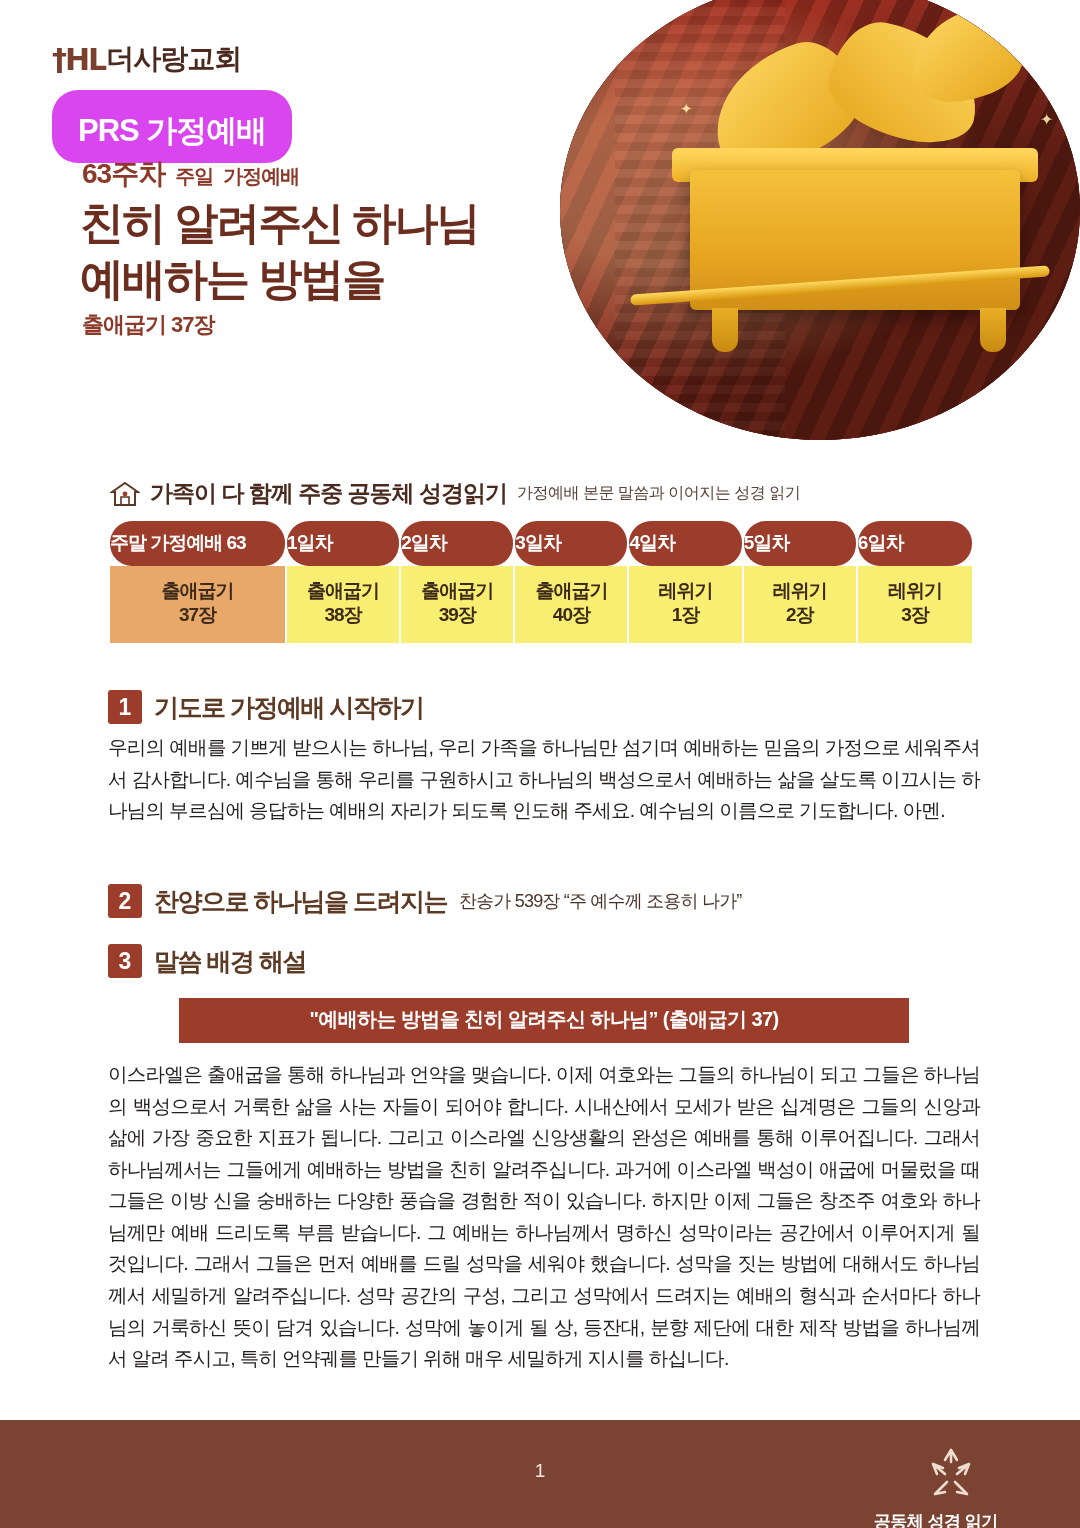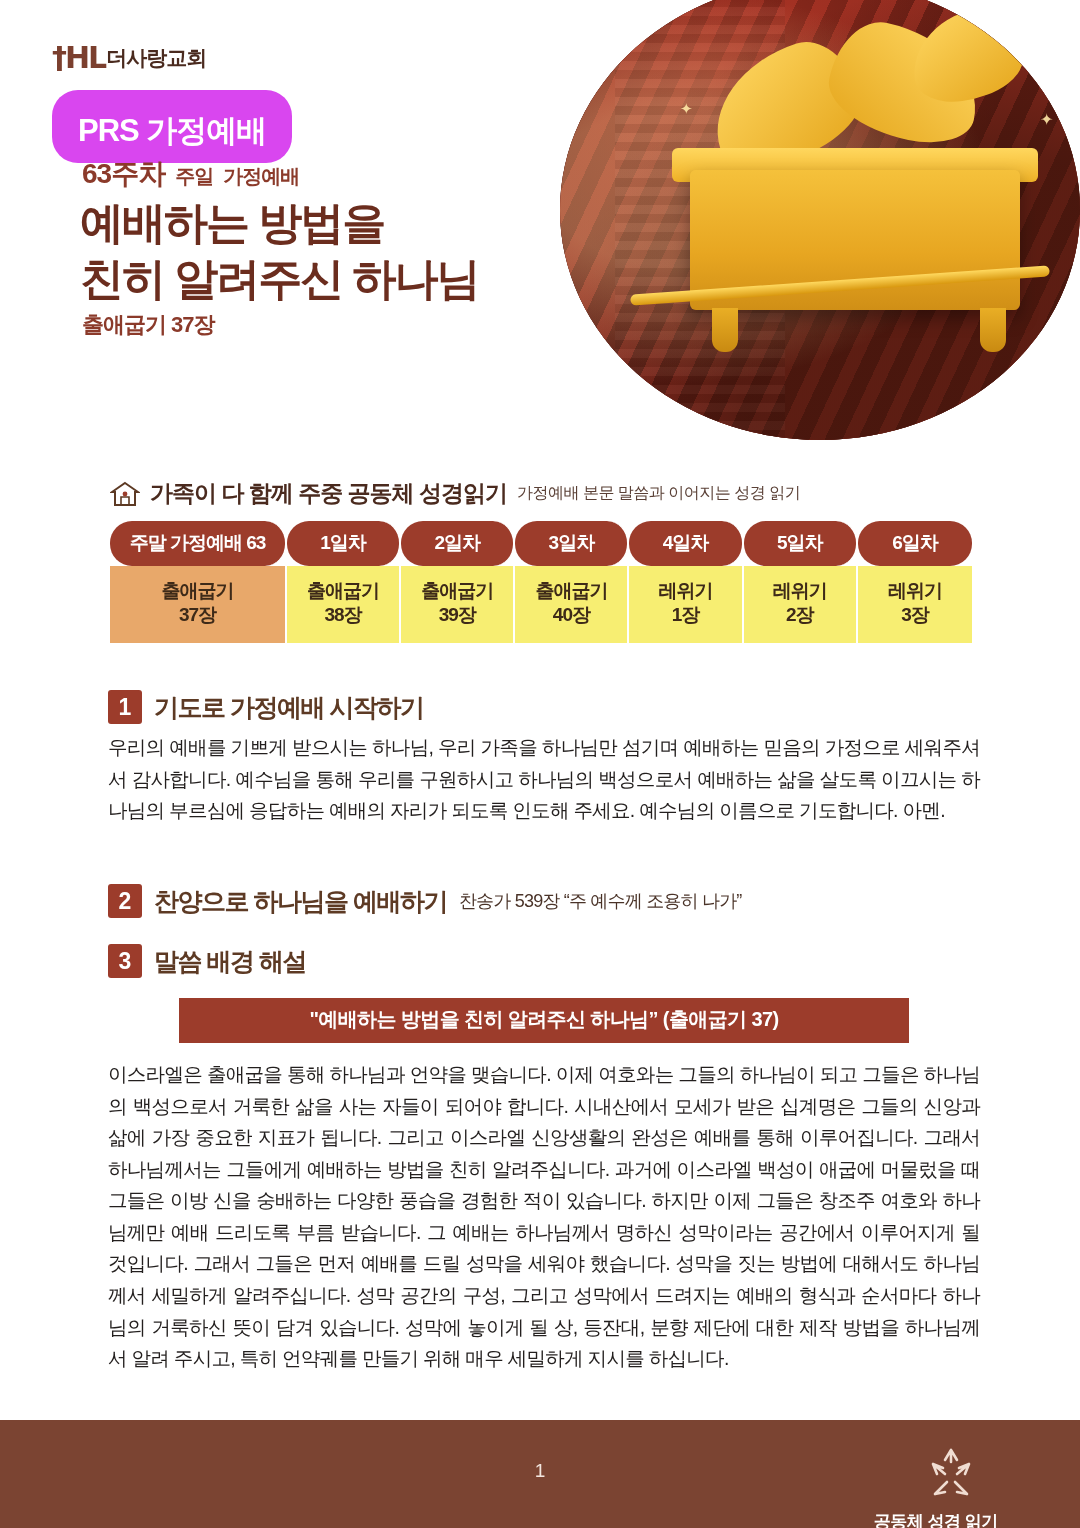--- a/index.html
+++ b/index.html
@@ -28,21 +28,21 @@
     gap: 1px;
   }
   .brand-logo {
     font-size: 30px;
     font-weight: bold;
     color: #7b3f2e;
     letter-spacing: -2px;
     font-family: "DejaVu Sans", sans-serif;
   }
   .brand-name {
-    font-size: 21px;
+    font-size: 28px;
     font-weight: bold;
     color: #4a2a1e;
     letter-spacing: -1px;
   }
   .prs-badge {
     position: absolute;
     left: 52px;
     top: 90px;
     background: #d946ef;
     color: #ffffff;
@@ -221,21 +221,21 @@
     width: 100%;
     border-collapse: collapse;
   }
   .read-col { flex: 1 1 0; }
   .read-col.first { flex: 1.55 1 0; }
   .read-hd {
     background: #9c3c2b;
     color: #ffffff;
     font-size: 19px;
     font-weight: bold;
-    text-align: center;
+    text-align: left;
     padding: 9px 0 10px 0;
     border-right: 2px solid #ffffff;
     letter-spacing: -1px;
     border-radius: 22px;
   }
   .read-col:last-child .read-hd { border-right: none; }
   .read-cell {
     background: #f7ee72;
     color: #3e2a18;
     font-size: 19px;
@@ -370,22 +370,22 @@
 
   <div class="prs-badge">PRS 가정예배</div>
 
   <div class="week-line">
     <span class="week-num">63주차</span>
     <span class="week-sub">주일</span>
     <span class="week-sub2">가정예배</span>
   </div>
 
   <div class="title">
+    <div>친히 알려주신 하나님</div>
     <div>예배하는 방법을</div>
-    <div>친히 알려주신 하나님</div>
   </div>
 
   <div class="verse-ref">출애굽기 37장</div>
 </div>
 
 <div class="reading-section">
   <div class="reading-head">
     <span class="house-icon">
       <svg width="30" height="28" viewBox="0 0 30 28">
         <path d="M15 3 L28 12 L25 12 L25 25 L5 25 L5 12 L2 12 Z" fill="none" stroke="#5d3a24" stroke-width="2"></path>
@@ -454,21 +454,21 @@
   <div class="sec-head">
     <span class="numbox">1</span>
     <span class="sec-title">기도로 가정예배 시작하기</span>
   </div>
   <p class="body-text" style="margin-top: 8px;">우리의 예배를 기쁘게 받으시는 하나님, 우리 가족을 하나님만 섬기며 예배하는 믿음의 가정으로 세워주셔서 감사합니다. 예수님을 통해 우리를 구원하시고 하나님의 백성으로서 예배하는 삶을 살도록 이끄시는 하나님의 부르심에 응답하는 예배의 자리가 되도록 인도해 주세요. 예수님의 이름으로 기도합니다. 아멘.</p>
 </div>
 
 <div class="sec" style="top: 884px;">
   <div class="sec-head">
     <span class="numbox">2</span>
-    <span class="sec-title">찬양으로 하나님을 예배하기</span>
+    <span class="sec-title">찬양으로 하나님을 드려지는</span>
     <span class="sec-note">찬송가 539장 “주 예수께 조용히 나가”</span>
   </div>
 </div>
 
 <div class="sec" style="top: 944px;">
   <div class="sec-head">
     <span class="numbox">3</span>
     <span class="sec-title">말씀 배경 해설</span>
   </div>
   <div class="ribbon" style="margin-top: 20px;">"예배하는 방법을 친히 알려주신 하나님” (출애굽기 37)</div>

